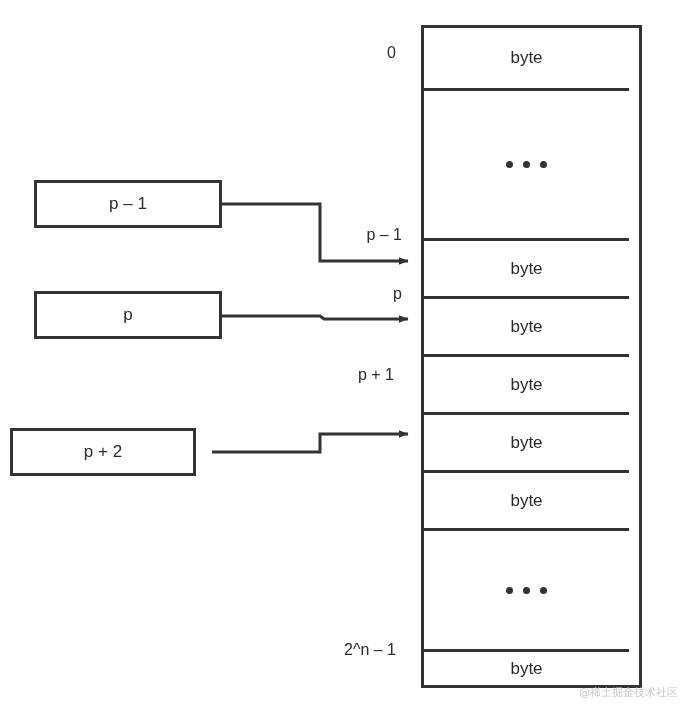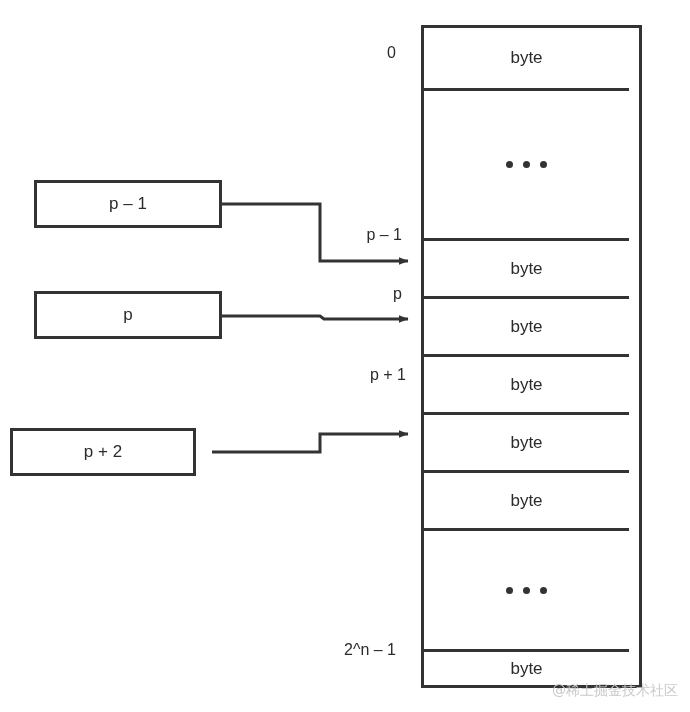--- a/index.html
+++ b/index.html
@@ -94,21 +94,21 @@
     width: 690px;
     height: 712px;
     pointer-events: none;
   }
 
   
   .watermark {
     position: absolute;
     right: 12px;
     bottom: 12px;
-    font-size: 14px;
+    font-size: 11px;
     color: #c9c9c9;
     white-space: nowrap;
     font-family: "DejaVu Sans", sans-serif;
   }
 </style>
 </head>
 <body>
 
 <div id="diagram">
 
@@ -147,21 +147,21 @@
       </div>
       <div class="mem-cell last" style="top: 624px; height: 33px;">
         <span>byte</span>
       </div>
     </div>
 
   <div id="addr-layer">
       <div class="addr-label" style="top: 44px; right: 294px;">0</div>
       <div class="addr-label" style="top: 226px; right: 288px;">p – 1</div>
       <div class="addr-label" style="top: 285px; right: 288px;">p</div>
-      <div class="addr-label" style="top: 366px; right: 284px;">p + 1</div>
+      <div class="addr-label" style="top: 366px; right: 296px;">p + 1</div>
       <div class="addr-label" style="top: 641px; right: 294px;">2^n – 1</div>
     </div>
 
   <div id="ptr-layer">
       <div class="ptr-box" style="left: 34px; top: 180px; width: 188px; height: 48px;">
         <span>p – 1</span>
       </div>
       <div class="ptr-box" style="left: 34px; top: 291px; width: 188px; height: 48px;">
         <span>p</span>
       </div>

